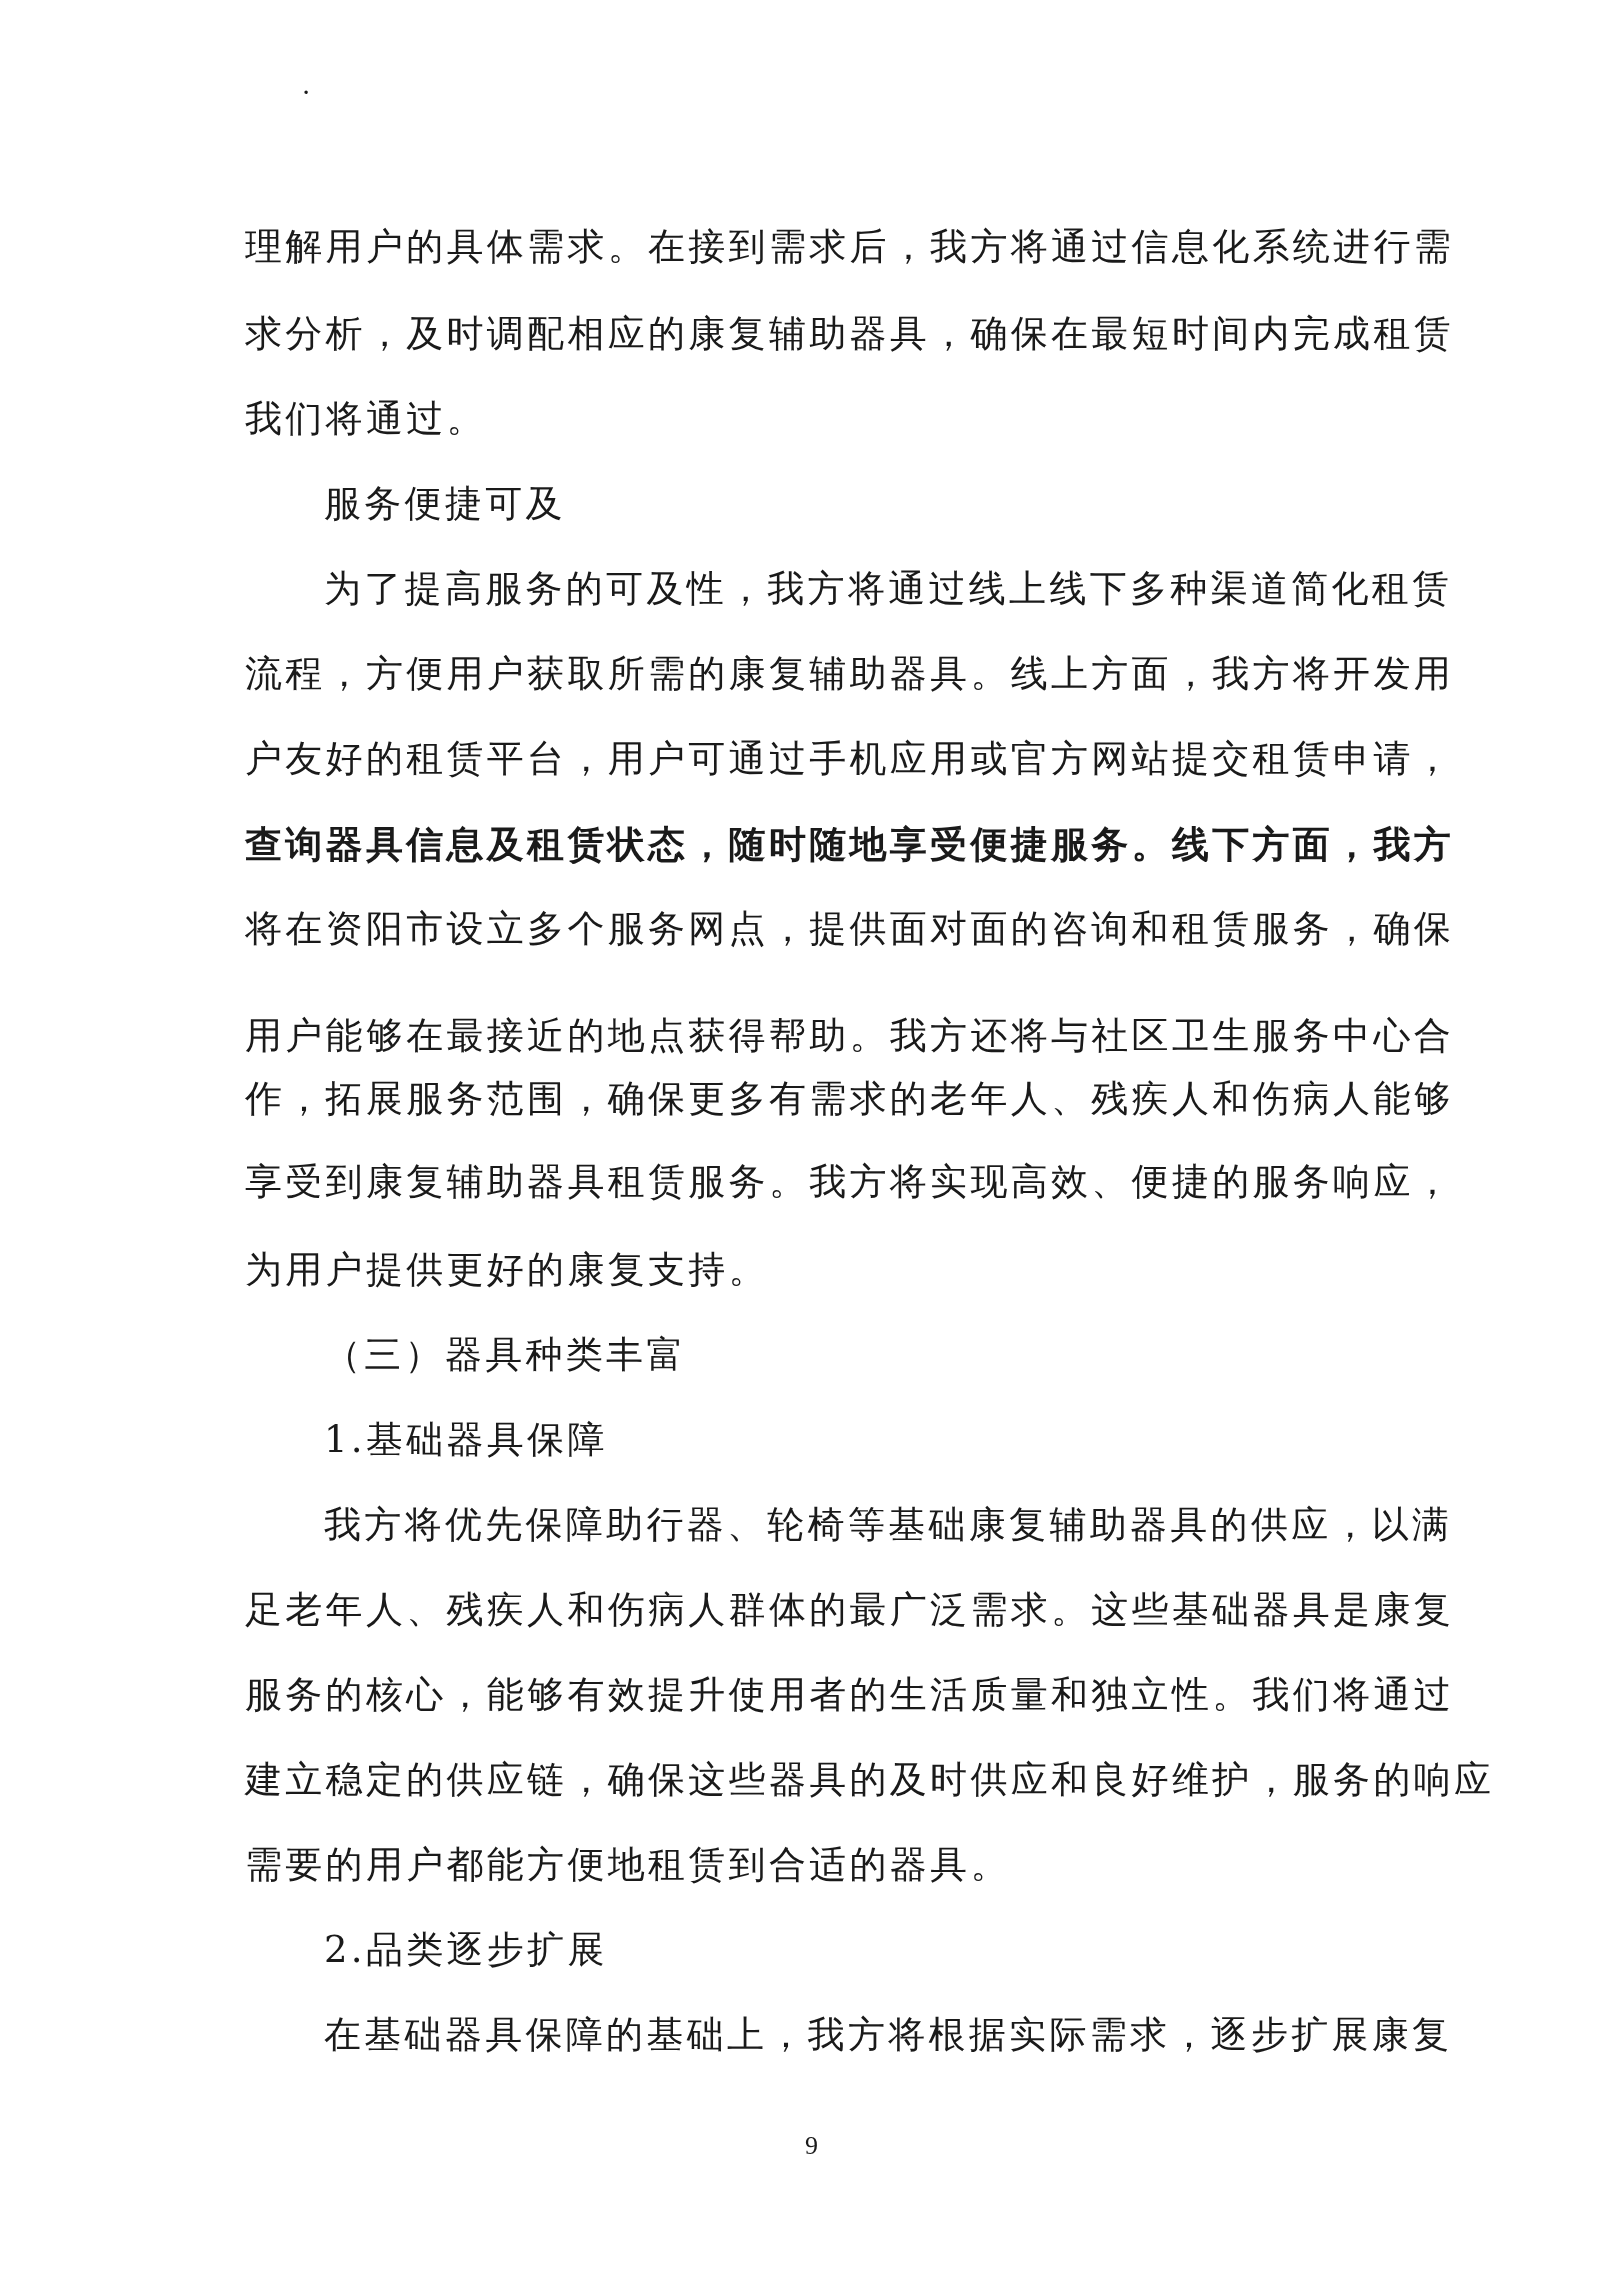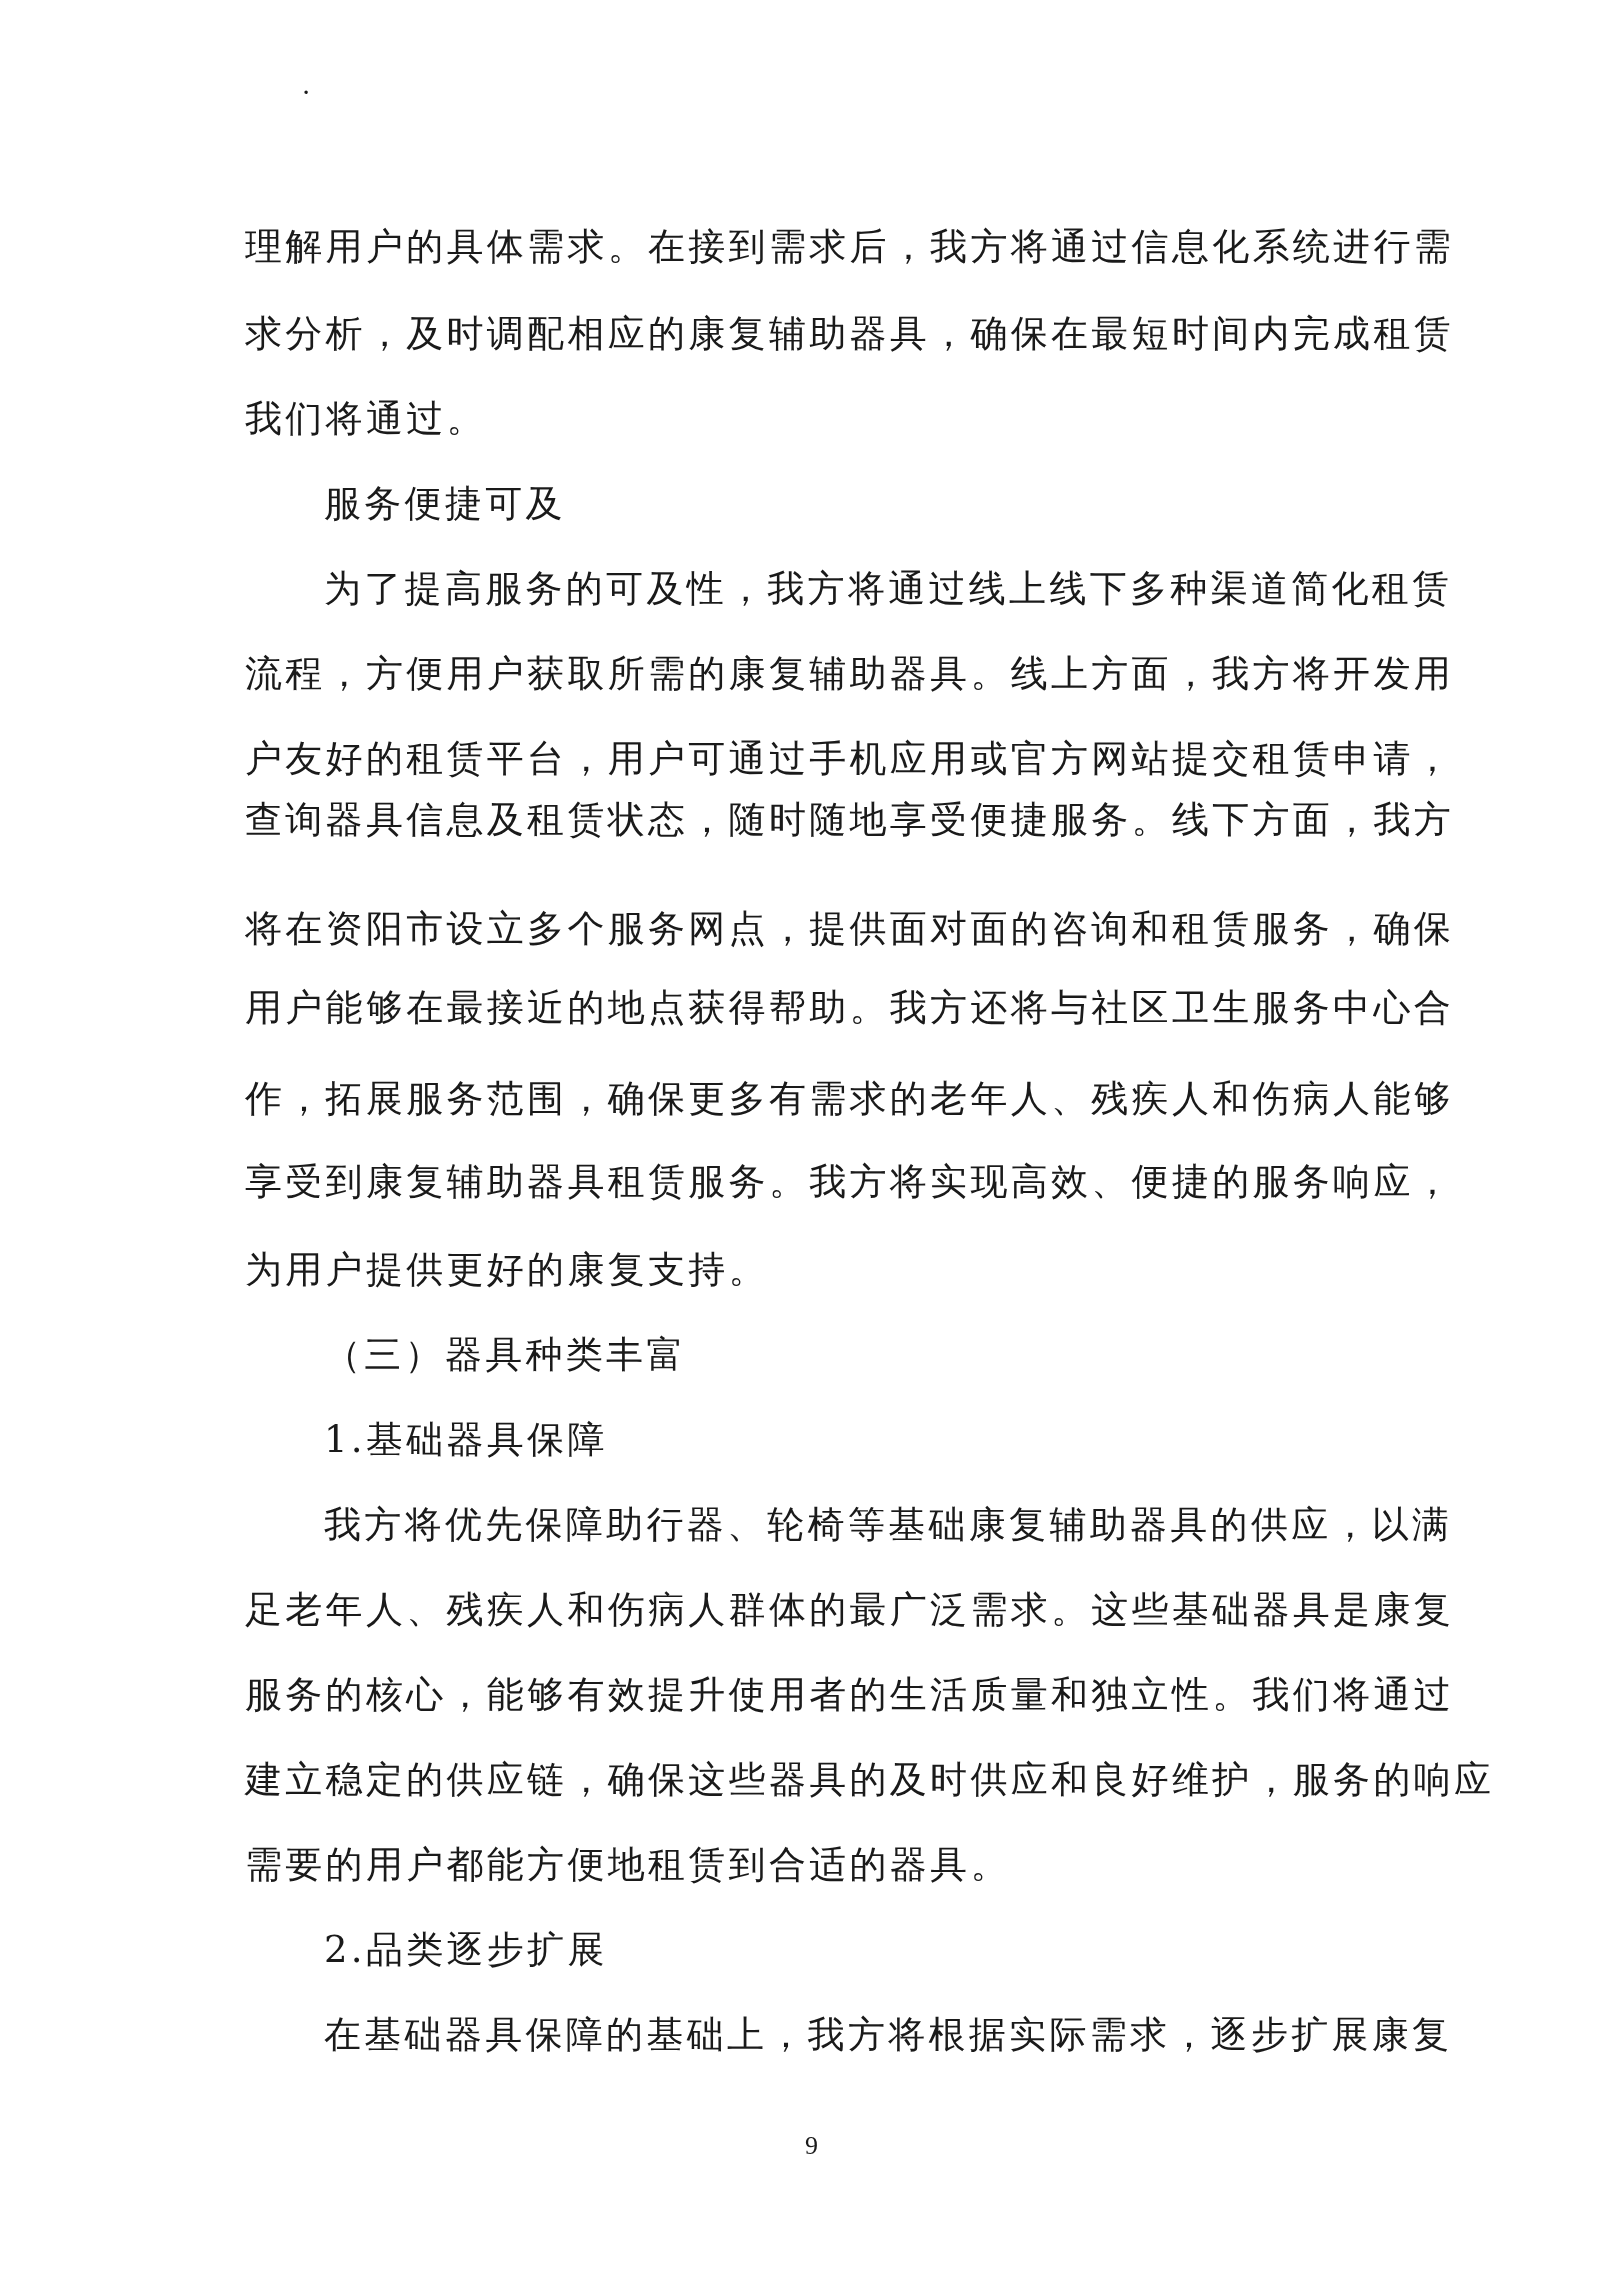--- a/index.html
+++ b/index.html
@@ -20,23 +20,23 @@
 <div class="dot">·</div>
 
 <div class="page" id="page">
     <div class="line justify" style="top: 224px;">理解用户的具体需求。在接到需求后，我方将通过信息化系统进行需</div>
     <div class="line justify" style="top: 311px;">求分析，及时调配相应的康复辅助器具，确保在最短时间内完成租赁</div>
     <div class="line" style="top: 396px;">我们将通过。</div>
     <div class="line indent" style="top: 481px; text-align: right;">服务便捷可及</div>
     <div class="line justify indent" style="top: 566px;">为了提高服务的可及性，我方将通过线上线下多种渠道简化租赁</div>
     <div class="line justify" style="top: 651px;">流程，方便用户获取所需的康复辅助器具。线上方面，我方将开发用</div>
     <div class="line justify" style="top: 736px;">户友好的租赁平台，用户可通过手机应用或官方网站提交租赁申请，</div>
-    <div class="line justify" style="top: 797px;">查询器具信息及租赁状态，随时随地享受便捷服务。线下方面，我方</div>
+    <div class="line justify" style="top: 821px; font-weight: bold;">查询器具信息及租赁状态，随时随地享受便捷服务。线下方面，我方</div>
     <div class="line justify" style="top: 906px;">将在资阳市设立多个服务网点，提供面对面的咨询和租赁服务，确保</div>
-    <div class="line justify" style="top: 985px;">用户能够在最接近的地点获得帮助。我方还将与社区卫生服务中心合</div>
+    <div class="line justify" style="top: 1013px;">用户能够在最接近的地点获得帮助。我方还将与社区卫生服务中心合</div>
     <div class="line justify" style="top: 1076px;">作，拓展服务范围，确保更多有需求的老年人、残疾人和伤病人能够</div>
     <div class="line justify" style="top: 1161px; font-family: Liberation Mono, monospace;">享受到康复辅助器具租赁服务。我方将实现高效、便捷的服务响应，</div>
     <div class="line" style="top: 1247px;">为用户提供更好的康复支持。</div>
     <div class="line indent" style="top: 1332px;">（三）器具种类丰富</div>
     <div class="line indent" style="top: 1417px;">1.基础器具保障</div>
     <div class="line justify indent" style="top: 1502px;">我方将优先保障助行器、轮椅等基础康复辅助器具的供应，以满</div>
     <div class="line justify" style="top: 1587px;">足老年人、残疾人和伤病人群体的最广泛需求。这些基础器具是康复</div>
     <div class="line justify" style="top: 1672px;">服务的核心，能够有效提升使用者的生活质量和独立性。我们将通过</div>
     <div class="line justify" style="top: 1757px;">建立稳定的供应链，确保这些器具的及时供应和良好维护，服务的响应</div>
     <div class="line" style="top: 1842px;">需要的用户都能方便地租赁到合适的器具。</div>

